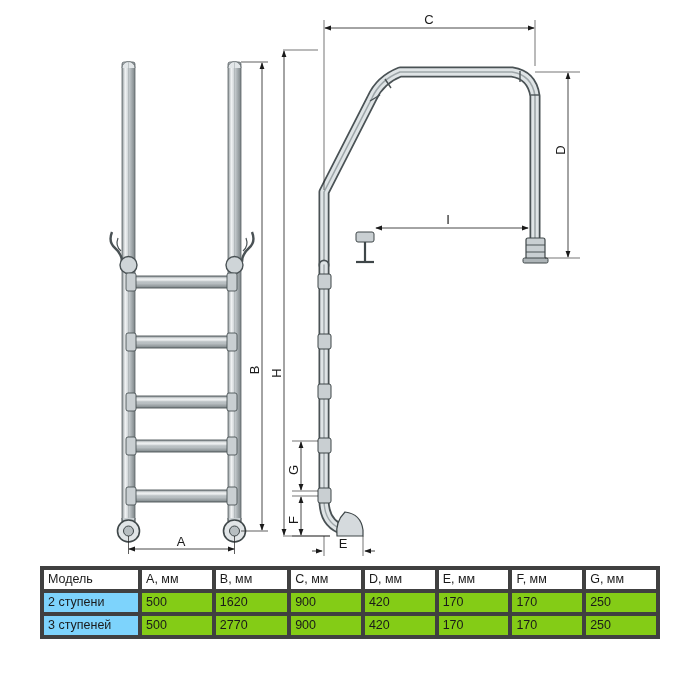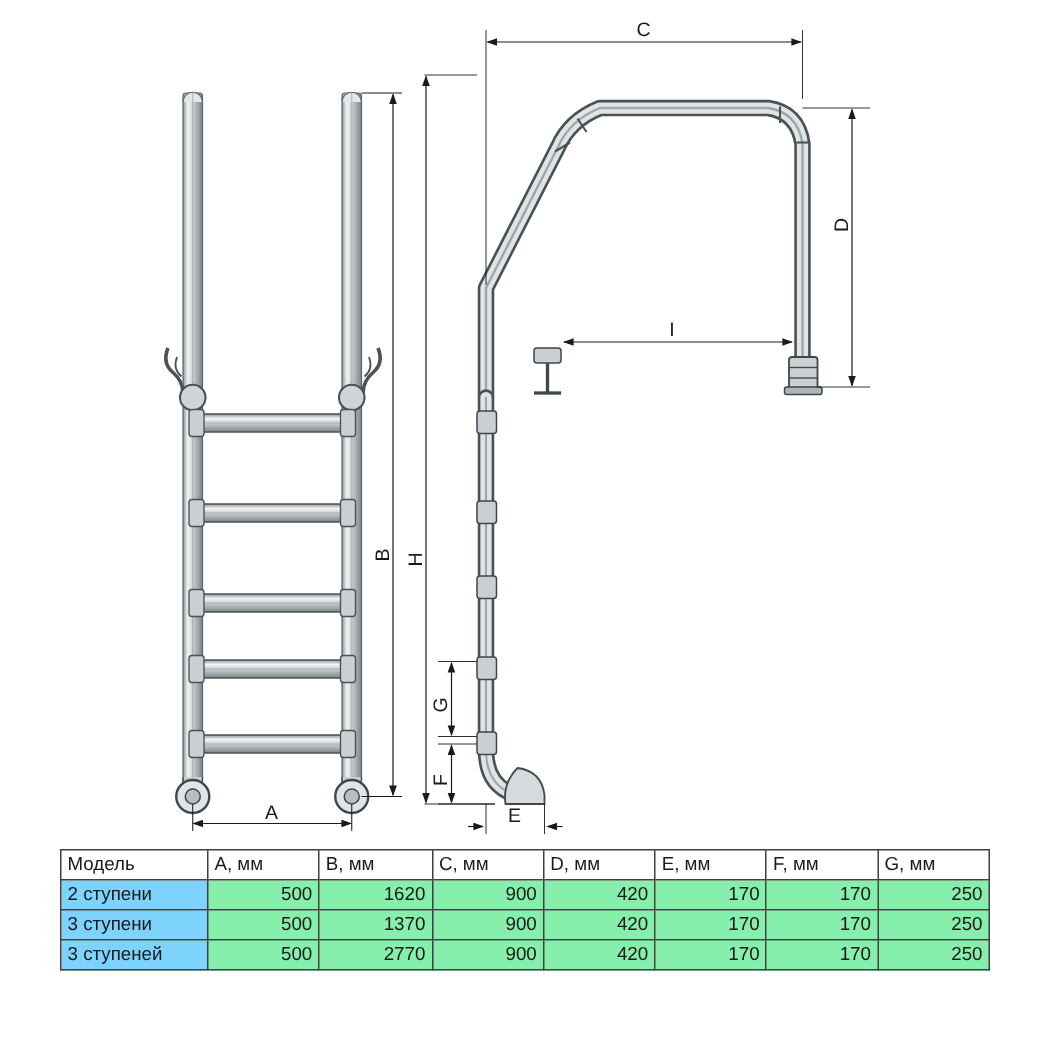--- a/index.html
+++ b/index.html
@@ -31,37 +31,37 @@
     top: 566px;
     width: 620px;
   }
   table.spec {
     border-collapse: collapse;
     width: 620px;
     font-size: 12.5px;
     font-family: "Liberation Sans", sans-serif;
   }
   table.spec th, table.spec td {
-    border: 1px solid #404040;
+    border: 4px solid #404040;
     padding: 1px 4px;
     height: 17px;
     line-height: 15px;
     font-weight: normal;
   }
   table.spec th {
     text-align: left;
     background: #ffffff;
   }
   table.spec td.model {
     text-align: left;
     background: #7dd3fc;
   }
   table.spec td.num {
-    text-align: right;
-    background: #86efac;
+    text-align: left;
+    background: #84cc16;
   }
   table.spec th.col0 { width: 96px; }
   table.spec th.colx { width: 74px; }
   .svg-label {
     font-family: "Liberation Sans", sans-serif;
     font-size: 13px;
     fill: #1a1a1a;
   }
 </style>
 </head>
@@ -301,30 +301,20 @@
           <td class="model">2 ступени</td>
           <td class="num">500</td>
           <td class="num">1620</td>
           <td class="num">900</td>
           <td class="num">420</td>
           <td class="num">170</td>
           <td class="num">170</td>
           <td class="num">250</td>
         </tr>
         <tr>
-          <td class="model">3 ступени</td>
-          <td class="num">500</td>
-          <td class="num">1370</td>
-          <td class="num">900</td>
-          <td class="num">420</td>
-          <td class="num">170</td>
-          <td class="num">170</td>
-          <td class="num">250</td>
-        </tr>
-        <tr>
           <td class="model">3 ступеней</td>
           <td class="num">500</td>
           <td class="num">2770</td>
           <td class="num">900</td>
           <td class="num">420</td>
           <td class="num">170</td>
           <td class="num">170</td>
           <td class="num">250</td>
         </tr>
       </tbody>

